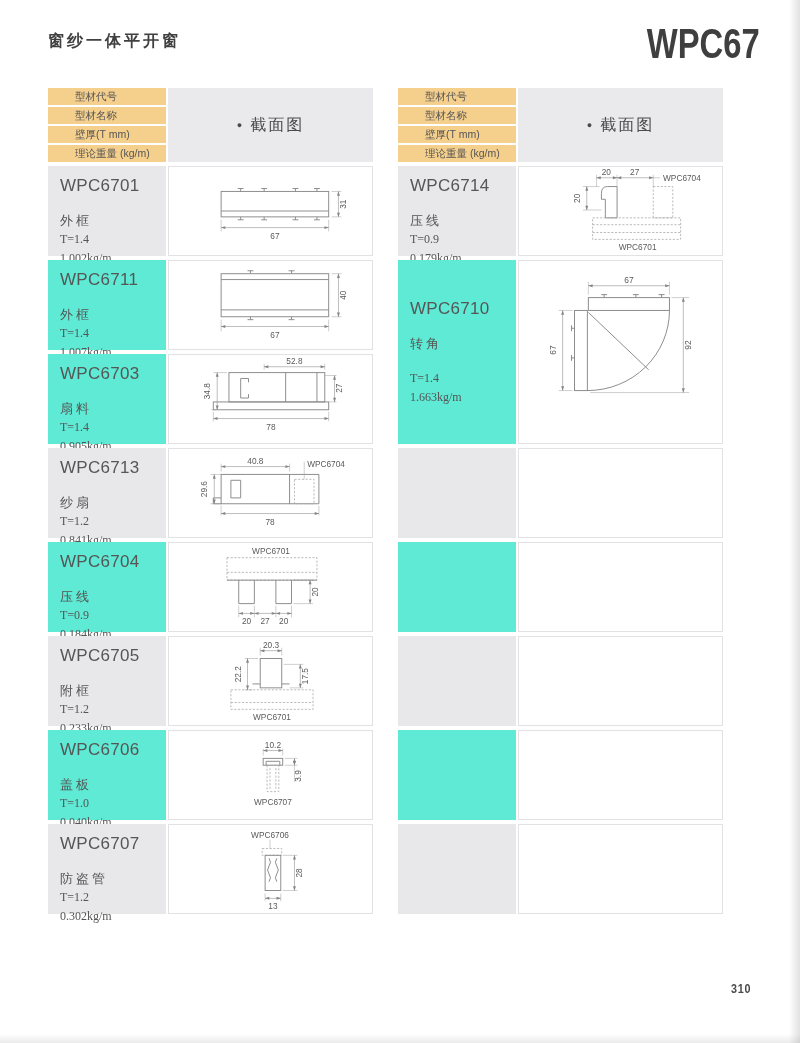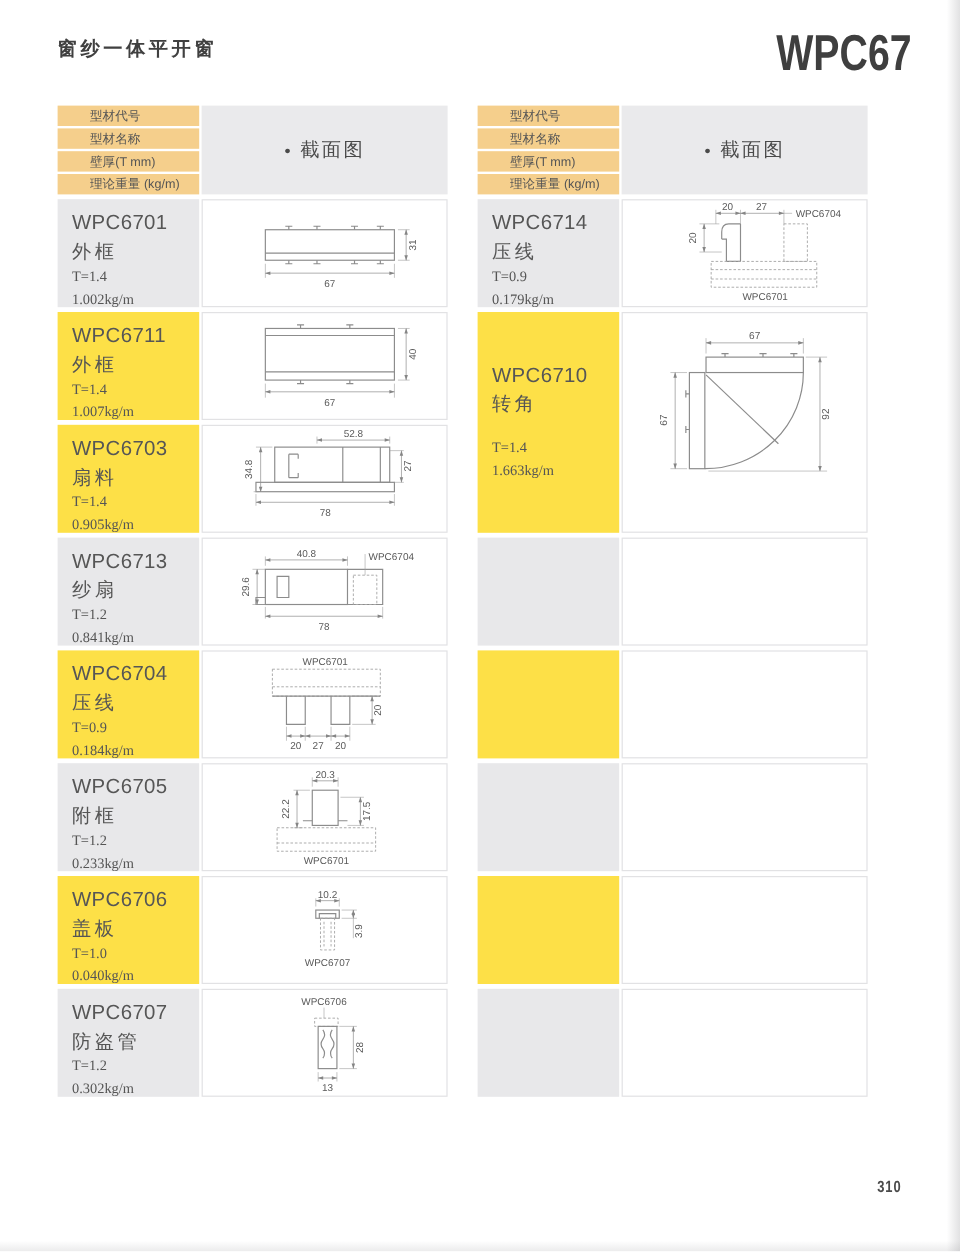--- a/index.html
+++ b/index.html
@@ -22,24 +22,24 @@
   .hlabels{width:118px;display:flex;flex-direction:column;gap:2px;}
   .hcell{flex:1;background:#F5CF8C;font-size:10.5px;color:#555;
          display:flex;align-items:center;padding-left:27px;}
   .hsection{flex:1;background:#EAEAEC;display:flex;align-items:center;justify-content:center;
             font-size:16px;letter-spacing:2px;color:#4a4a4a;}
   .bullet{font-size:9px;margin-right:6px;}
   .trow{display:flex;gap:2px;height:90px;margin-top:4px;}
   .trow.tall{height:184px;}
   .lcell{width:118px;box-sizing:border-box;padding:10px 4px 9px 12px;
          display:flex;flex-direction:column;background:#E8E8EA;}
-  .lcell.tone-orange{background:#fde047;}
+  .lcell.tone-orange{background:#5eead4;}
   .lcell.tone-gray{background:#E8E8EA;}
   .code{font-size:17px;color:#565656;letter-spacing:.3px;}
-  .pname{font-size:16px;letter-spacing:3px;margin-top:4px;color:#555;}
+  .pname{font-size:13px;letter-spacing:3px;margin-top:16px;color:#555;}
   .spec{margin-top:auto;font-size:12px;line-height:1.55;color:#555;font-family:Liberation Serif, serif;}
   .trow.tall .lcell{justify-content:center;}
   .trow.tall .spec{margin-top:16px;flex:none;}
   .dcell{flex:1;background:#fff;border:1px solid #E2E2E4;box-sizing:border-box;}
   .dcell svg{display:block;width:100%;height:100%;}
   
   .p {fill:none;stroke:#8c8c8c;stroke-width:1;}
   .pd{fill:none;stroke:#a8a8a8;stroke-width:.8;stroke-dasharray:2.2 1.6;}
   .xl{fill:none;stroke:#9d9d9d;stroke-width:.5;}
   .dl{fill:none;stroke:#8f8f8f;stroke-width:.6;marker-start:url(#as);marker-end:url(#ae);}

